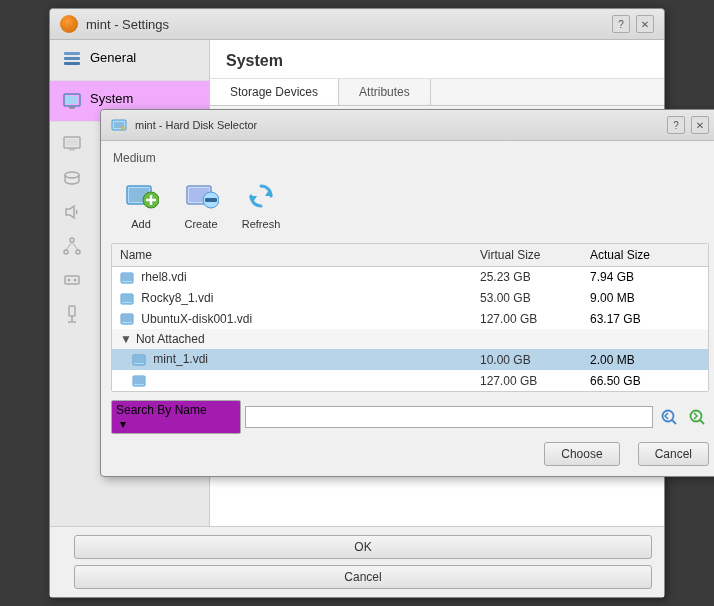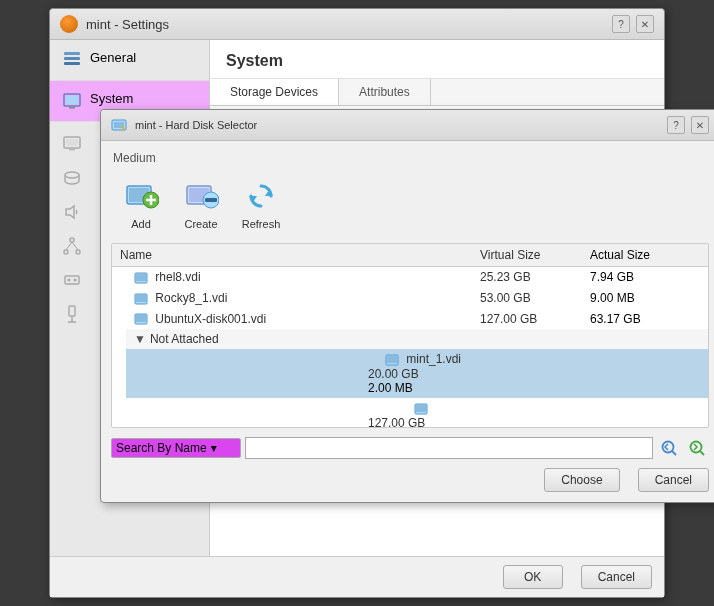--- a/index.html
+++ b/index.html
@@ -246,21 +246,20 @@
       padding: 4px 8px;
     }
 
     .col-name { flex: 2; font-size: 12px; color: #333; cursor: pointer; }
     .col-vsize { width: 110px; font-size: 12px; color: #333; }
     .col-asize { width: 110px; font-size: 12px; color: #000000; }
 
     .table-body {
       max-height: 160px;
       overflow-y: auto;
-      margin-left: 14px;
     }
 
     .table-row {
       display: flex;
       padding: 3px 8px;
       align-items: center;
       cursor: pointer;
       font-size: 12px;
     }
 
@@ -277,41 +276,41 @@
       background: #f5f5f5;
     }
 
     .group-arrow {
       margin-right: 4px;
       color: #555;
     }
 
     .indent {
       padding-left: 20px;
-      flex-direction: column;
     }
 
     
     .search-bar {
       display: flex;
       align-items: center;
       gap: 4px;
       margin-top: 4px;
     }
 
     .search-combo {
       display: flex;
       align-items: flex-start;
       border: 1px solid #aaa;
-      background: #d946ef;
+      background: #a21caf;
       border-radius: 2px;
       padding: 2px 4px;
       font-size: 12px;
       cursor: pointer;
       min-width: 130px;
+      flex-direction: column;
     }
 
     .search-input {
       border: 1px solid #aaa;
       background: #fff;
       flex: 1;
       height: 22px;
       padding: 0 4px;
       font-size: 12px;
       outline: none;
@@ -347,20 +346,21 @@
     }
 
     
     .main-bottom {
       padding: 8px 12px;
       display: flex;
       justify-content: flex-end;
       gap: 6px;
       border-top: 1px solid #ccc;
       background: #f0f0f0;
+      flex-direction: column;
     }
 
     
     .table-body::-webkit-scrollbar { width: 8px; }
     .table-body::-webkit-scrollbar-track { background: #f0f0f0; }
     .table-body::-webkit-scrollbar-thumb { background: #aaa; border-radius: 4px; }
   </style>
 </head>
 <body>
 
@@ -567,21 +567,21 @@
             <span>Not Attached</span>
           </div>
           <div class="table-row selected indent" style="background:#b8d4e8;">
             <div class="col-name">
               <svg width="14" height="14" viewBox="0 0 14 14" style="margin-right:4px;vertical-align:middle;">
                   <rect x="1" y="2" width="12" height="10" rx="1" fill="#aaddff" stroke="#5599cc" stroke-width="1"></rect>
                   <rect x="2" y="3" width="10" height="7" fill="#88bbdd"></rect>
                 </svg>
               <span>mint_1.vdi</span>
             </div>
-            <div class="col-vsize">20.00 GB</div>
+            <div class="col-vsize">10.00 GB</div>
             <div class="col-asize">2.00 MB</div>
           </div>
           <div class="table-row indent">
             <div class="col-name">
               <svg width="14" height="14" viewBox="0 0 14 14" style="margin-right:4px;vertical-align:middle;">
                   <rect x="1" y="2" width="12" height="10" rx="1" fill="#aaddff" stroke="#5599cc" stroke-width="1"></rect>
                   <rect x="2" y="3" width="10" height="7" fill="#88bbdd"></rect>
                 </svg>
             </div>
             <div class="col-vsize">127.00 GB</div>

